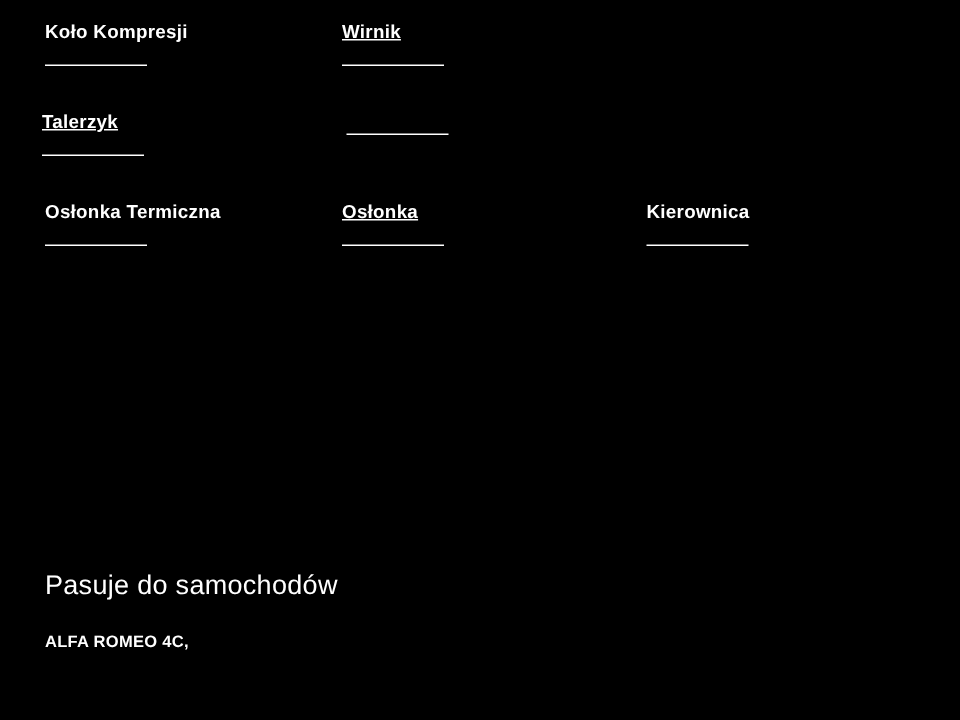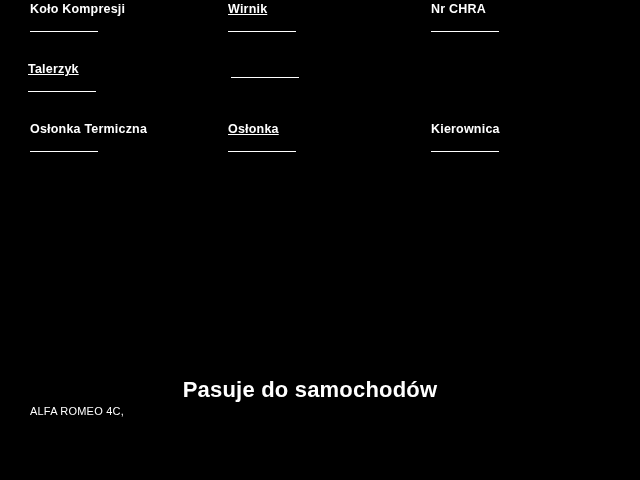--- a/index.html
+++ b/index.html
@@ -13,21 +13,21 @@
     color: #ffffff;
     font-family: "Liberation Sans", sans-serif;
     overflow: hidden;
     position: relative;
   }
   .spec-grid {
     position: absolute;
     top: 0;
     left: 0;
     width: 640px;
-    padding-top: 2px;
+    padding-top: 14px;
   }
   .spec-row {
     display: flex;
     flex-direction: row;
     width: 640px;
   }
   .spec-cell {
     width: 200px;
     box-sizing: border-box;
     padding-left: 30px;
@@ -49,52 +49,47 @@
     height: 1px;
     background: #ffffff;
   }
   .fits-block {
     position: absolute;
     left: 30px;
     top: 378px;
     width: 560px;
   }
   .fits-title {
-    font-size: 22px;
-    font-weight: bold;
+    font-size: 18px;
+    font-weight: normal;
     letter-spacing: 0.2px;
     line-height: 24px;
     color: #ffffff;
-    text-align: center;
   }
   .fits-list {
-    margin-top: 3px;
+    margin-top: 20px;
     font-size: 11px;
-    font-weight: normal;
+    font-weight: bold;
     letter-spacing: 0.2px;
     line-height: 13px;
     color: #ffffff;
   }
 </style>
 </head>
 <body>
 
 <div class="spec-grid">
 
   <div class="spec-row">
     <div class="spec-cell col1">
       <div class="spec-label">Koło Kompresji</div>
       <div class="spec-line"></div>
     </div>
     <div class="spec-cell col2">
       <div class="spec-label">Wirnik</div>
-      <div class="spec-line"></div>
-    </div>
-    <div class="spec-cell col3">
-      <div class="spec-label">Nr CHRA</div>
       <div class="spec-line"></div>
     </div>
   </div>
 
   <div class="spec-row">
     <div class="spec-cell col2">
       <div class="spec-label">Talerzyk</div>
       <div class="spec-line"></div>
     </div>
     <div class="spec-cell col3">

